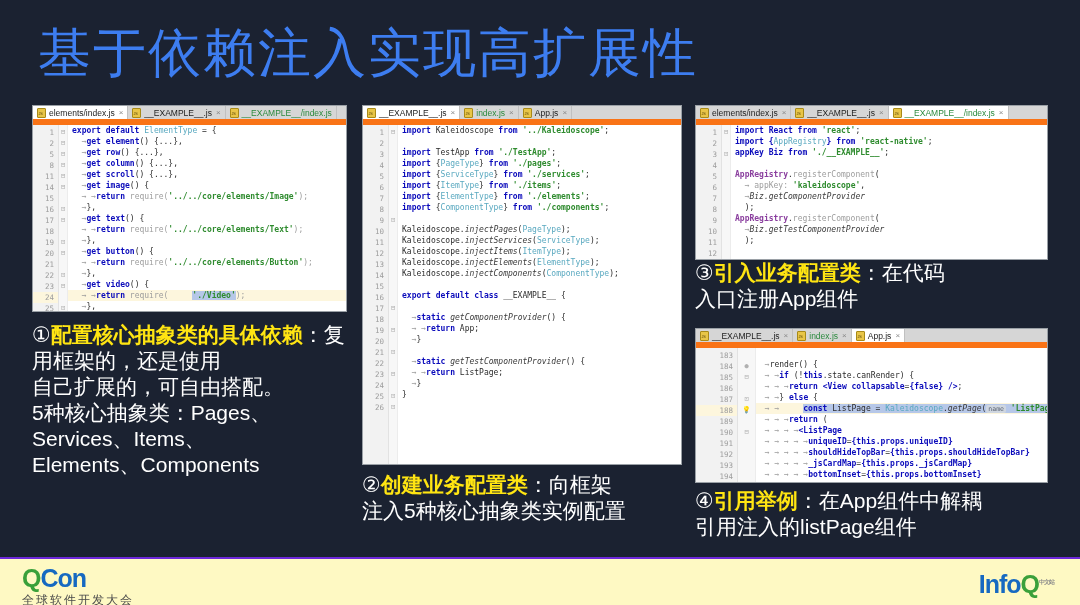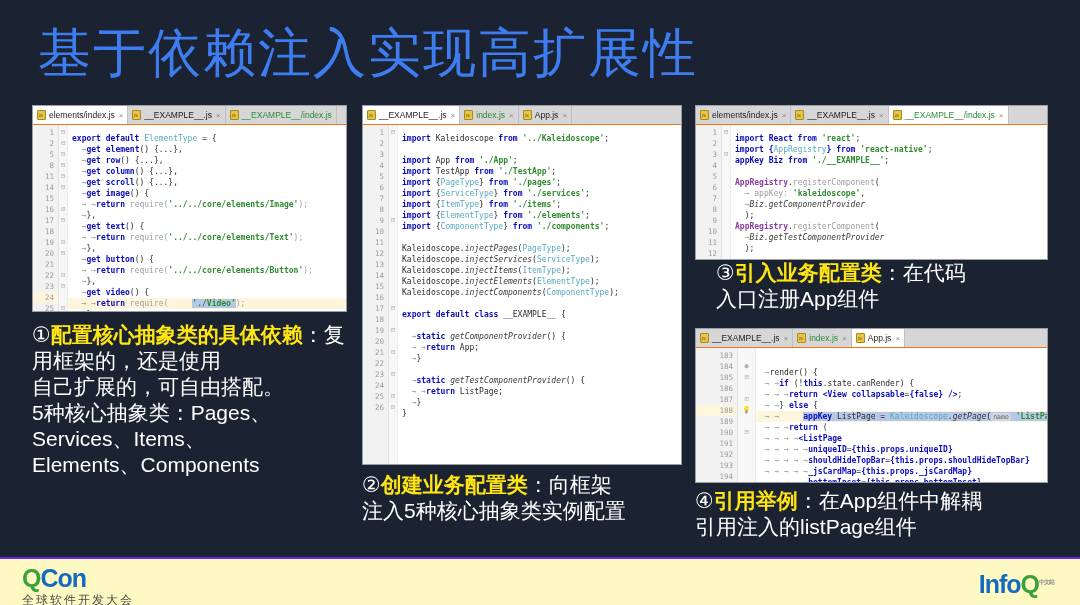--- a/index.html
+++ b/index.html
@@ -25,21 +25,21 @@
     position: absolute;
     background: #ffffff;
     border: 1px solid #9aa0a6;
     overflow: hidden;
     font-family: "DejaVu Sans Mono", "Liberation Mono", monospace;
   }
   .tabbar {
     display: flex; align-items: stretch;
     height: 19px;
     background: #d6d6d6;
-    border-bottom: 1px solid #f97316;
+    border-bottom: 6px solid #f97316;
   }
   .tab {
     display: flex; align-items: center;
     padding: 0 4px 0 4px;
     gap: 3px;
     font-family: "Liberation Sans", sans-serif;
     font-size: 8.5px;
     color: #1d1d1d;
     border-right: 1px solid #c0c0c0;
     background: #d6d6d6;
@@ -81,21 +81,21 @@
     display: block;
     height: 11px;
   }
   .gutter .ln.hl { background: #fdf6dd; }
   .foldcol {
     width: 9px; flex: none; background: #f7f7f7;
     border-right: 1px solid #ececec;
     padding-top: 2px;
   }
   .foldcol .fk { display: block; height: 11px; font-size: 7px; line-height: 11px; color: #b0b0b0; text-align: center; }
-  .lines { flex: 1; padding-top: 8px; overflow: hidden; }
+  .lines { flex: 1; padding-top: 0; overflow: hidden; }
   .cl {
     font-size: 8px; line-height: 11px;
     height: 11px;
     white-space: pre;
     color: #2b2b2b;
     padding-left: 4px;
   }
   .cl.hl { background: #fdf6dd; }
   .kw  { color: #0b0bbb; font-weight: bold; }
   .str { color: #2e8b2e; font-weight: bold; }
@@ -299,21 +299,20 @@
         <span class="fk">⊡</span>
         <span class="fk"></span>
         <span class="fk">⊟</span>
         <span class="fk"></span>
         <span class="fk">⊡</span>
         <span class="fk">⊡</span>
       </div>
       <div class="lines">
         <div class="cl"><span class="kw">import</span> <span class="dk">Kaleidoscope</span> <span class="kw">from</span> <span class="str">'../Kaleidoscope'</span><span class="dk">;</span></div>
         <div class="cl"> </div>
-        <div class="cl"><span class="kw">import</span> <span class="dk">App</span> <span class="kw">from</span> <span class="str">'./App'</span><span class="dk">;</span></div>
         <div class="cl"><span class="kw">import</span> <span class="dk">TestApp</span> <span class="kw">from</span> <span class="str">'./TestApp'</span><span class="dk">;</span></div>
         <div class="cl"><span class="kw">import</span> <span class="dk">{</span><span class="typ">PageType</span><span class="dk">}</span> <span class="kw">from</span> <span class="str">'./pages'</span><span class="dk">;</span></div>
         <div class="cl"><span class="kw">import</span> <span class="dk">{</span><span class="typ">ServiceType</span><span class="dk">}</span> <span class="kw">from</span> <span class="str">'./services'</span><span class="dk">;</span></div>
         <div class="cl"><span class="kw">import</span> <span class="dk">{</span><span class="typ">ItemType</span><span class="dk">}</span> <span class="kw">from</span> <span class="str">'./items'</span><span class="dk">;</span></div>
         <div class="cl"><span class="kw">import</span> <span class="dk">{</span><span class="typ">ElementType</span><span class="dk">}</span> <span class="kw">from</span> <span class="str">'./elements'</span><span class="dk">;</span></div>
         <div class="cl"><span class="kw">import</span> <span class="dk">{</span><span class="typ">ComponentType</span><span class="dk">}</span> <span class="kw">from</span> <span class="str">'./components'</span><span class="dk">;</span></div>
         <div class="cl"> </div>
         <div class="cl"><span class="dk">Kaleidoscope.</span><span class="fn">injectPages</span><span class="dk">(</span><span class="typ">PageType</span><span class="dk">);</span></div>
         <div class="cl"><span class="dk">Kaleidoscope.</span><span class="fn">injectServices</span><span class="dk">(</span><span class="typ">ServiceType</span><span class="dk">);</span></div>
         <div class="cl"><span class="dk">Kaleidoscope.</span><span class="fn">injectItems</span><span class="dk">(</span><span class="typ">ItemType</span><span class="dk">);</span></div>
@@ -449,21 +448,21 @@
         <span class="fk"></span>
         <span class="fk"></span>
 
       </div>
       <div class="lines">
         <div class="cl"> </div>
         <div class="cl"> <span class="gy">→</span><span class="dk">render() {</span></div>
         <div class="cl"> <span class="gy">→ →</span><span class="kw">if</span> <span class="dk">(!</span><span class="kw">this</span><span class="dk">.state.canRender) {</span></div>
         <div class="cl"> <span class="gy">→ → →</span><span class="kw">return</span> <span class="kw">&lt;View collapsable</span><span class="dk">=</span><span class="kw">{false}</span> <span class="kw">/&gt;</span><span class="dk">;</span></div>
         <div class="cl"> <span class="gy">→ →</span><span class="dk">}</span> <span class="kw">else</span> <span class="dk">{</span></div>
-        <div class="cl hl"> <span class="gy">→ →</span><span class="sel"><span class="kw">appKey</span> <span class="dk">ListPage = </span><span class="typ">Kaleidoscope</span><span class="dk">.</span><span class="fn">getPage</span><span class="dk">(</span><span class="hint">name</span><span class="str"> 'ListPage'</span><span class="dk">);</span></span></div>
+        <div class="cl hl"> <span class="gy">→ →</span><span class="sel"><span class="kw">const</span> <span class="dk">ListPage = </span><span class="typ">Kaleidoscope</span><span class="dk">.</span><span class="fn">getPage</span><span class="dk">(</span><span class="hint">name</span><span class="str"> 'ListPage'</span><span class="dk">);</span></span></div>
         <div class="cl"> <span class="gy">→ → →</span><span class="kw">return</span> <span class="dk">(</span></div>
         <div class="cl"> <span class="gy">→ → → →</span><span class="kw">&lt;ListPage</span></div>
         <div class="cl"> <span class="gy">→ → → → →</span><span class="kw">uniqueID</span><span class="dk">=</span><span class="kw">{this.props.uniqueID}</span></div>
         <div class="cl"> <span class="gy">→ → → → →</span><span class="kw">shouldHideTopBar</span><span class="dk">=</span><span class="kw">{this.props.shouldHideTopBar}</span></div>
         <div class="cl"> <span class="gy">→ → → → →</span><span class="kw">_jsCardMap</span><span class="dk">=</span><span class="kw">{this.props._jsCardMap}</span></div>
         <div class="cl"> <span class="gy">→ → → → →</span><span class="kw">bottomInset</span><span class="dk">=</span><span class="kw">{this.props.bottomInset}</span></div>
 
       </div>
     </div>
   </div>
@@ -474,21 +473,21 @@
     <span>5种核心抽象类：Pages、</span><br>
     <span>Services、Items、</span><br>
     <span>Elements、Components</span>
   </div>
 
   <div class="caption" style="left:362px; top:472px; width:330px;">
     <span class="num">②</span><span class="hi">创建业务配置类</span><span>：向框架</span><br>
     <span>注入5种核心抽象类实例配置</span>
   </div>
 
-  <div class="caption" style="left:716px; top:260px; width:355px;">
+  <div class="caption" style="left:695px; top:260px; width:355px;">
     <span class="num">③</span><span class="hi">引入业务配置类</span><span>：在代码</span><br>
     <span>入口注册App组件</span>
   </div>
 
   <div class="caption" style="left:695px; top:488px; width:355px;">
     <span class="num">④</span><span class="hi">引用举例</span><span>：在App组件中解耦</span><br>
     <span>引用注入的listPage组件</span>
   </div>
 
   <div class="footer">

